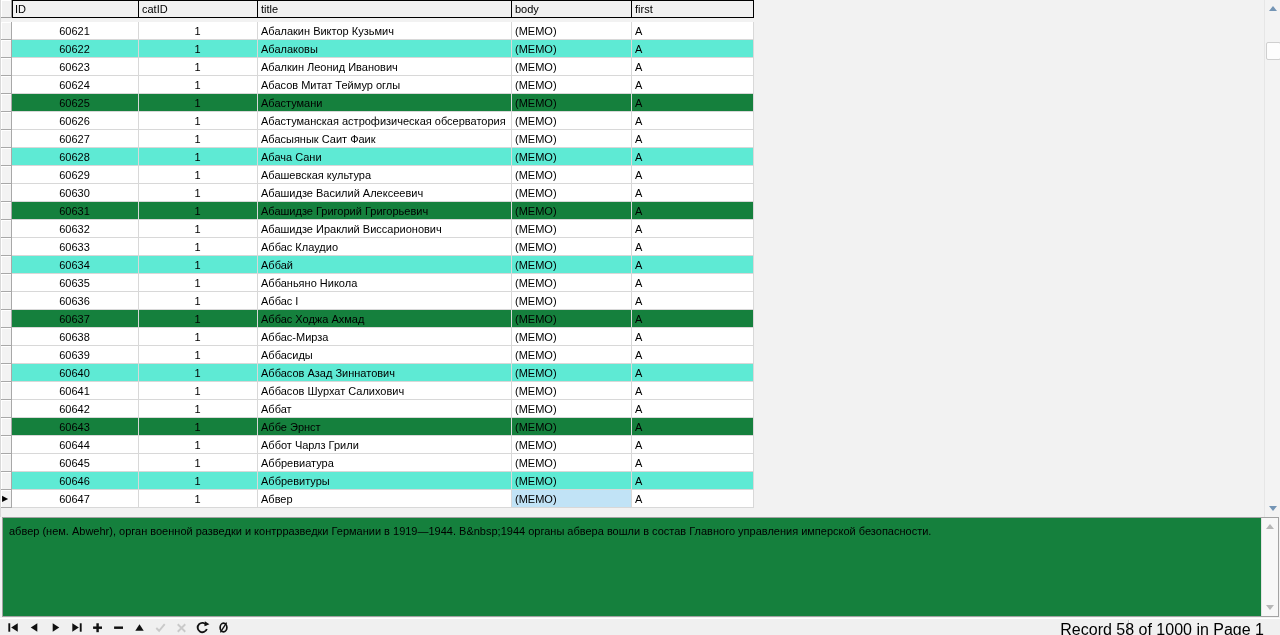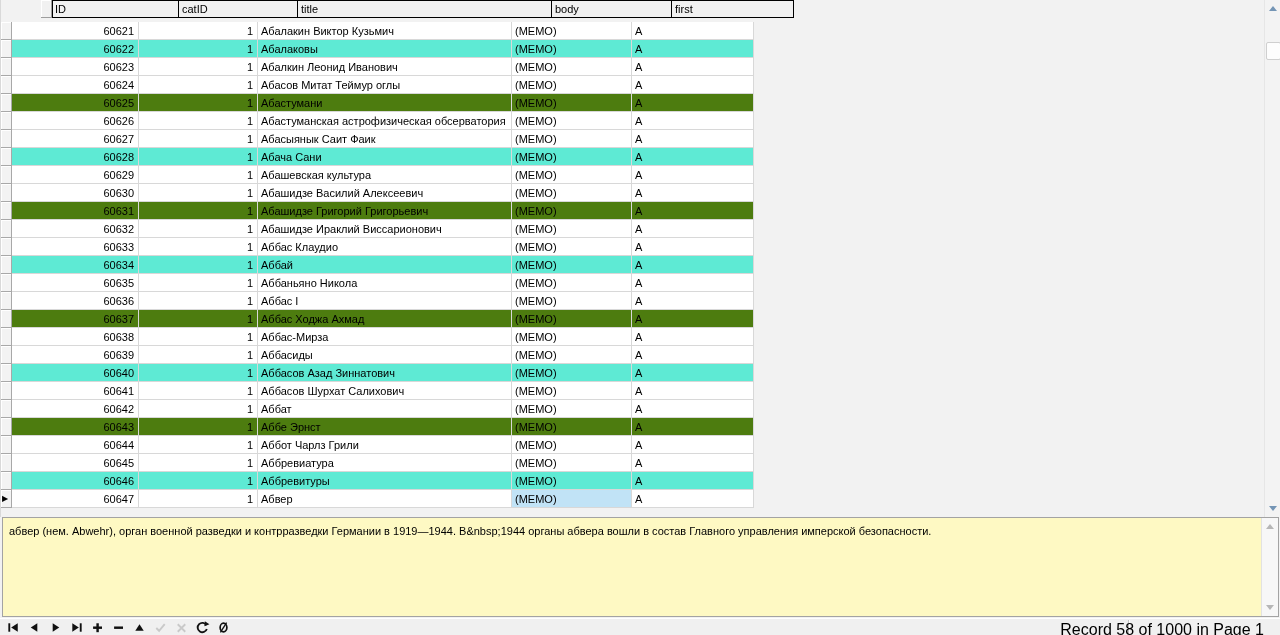--- a/index.html
+++ b/index.html
@@ -2,49 +2,49 @@
 <html><head>
 <meta charset="utf-8">
 <style>
   html,body{margin:0;padding:0;width:1280px;height:635px;overflow:hidden;
     font-family:"Liberation Sans","DejaVu Sans",sans-serif;background:#f2f2f2;}
   .app{position:relative;width:1280px;height:635px;background:#f2f2f2;font-size:11px;color:#000;}
 
   
   .grid-area{position:absolute;left:0;top:0;width:1263px;height:517px;background:#f2f2f2;border-left:1px solid #d9d9d9;box-sizing:border-box;}
   .grid-table{position:absolute;left:0;top:0;}
-  .hdr-row{display:flex;height:22px;padding-left:40px;}
+  .hdr-row{display:flex;height:22px;}
   .sel-hdr{width:11px;height:18px;box-sizing:border-box;background:#f1f1f1;
     border-right:1px solid #9e9e9e;border-bottom:1px solid #9e9e9e;box-shadow:inset 1px 1px 0 #fff;}
   .hdr-cells{display:flex;height:18px;background:#f1f1f1;outline:1px solid #000;outline-offset:-1px;}
   .hcell{box-sizing:border-box;height:18px;line-height:16px;padding:1px 3px 0 3px;border-right:1px solid #000;
     overflow:hidden;white-space:nowrap;}
   .hcell:last-child{border-right:1px solid #c2410c;}
   .w-id{width:127px}.w-cat{width:119px}.w-title{width:254px}.w-body{width:120px}.w-first{width:122px}
 
   .grid-row{display:flex;height:18px;}
   .sel-cell{width:11px;height:18px;box-sizing:border-box;background:#f3f3f3;position:relative;
     border-right:1px solid #a8a8a8;border-bottom:1px solid #a8a8a8;box-shadow:inset 1px 1px 0 #fff;}
   .row-arrow{position:absolute;left:1px;top:4px;font-size:8px;line-height:9px;color:#000;}
   .cell{box-sizing:border-box;height:18px;line-height:16px;padding:1px 4px 0 3px;background:#fff;
     border-right:1px solid #d8d8d8;border-bottom:1px solid #d8d8d8;overflow:hidden;white-space:nowrap;}
-  .cell.num{text-align:right;}
+  .cell.num{text-align:center;}
   .grid-row.bg-blue .cell{background:#5eead4;}
-  .grid-row.bg-gray .cell{background:#4d7c0f;}
+  .grid-row.bg-gray .cell{background:#15803d;}
   .cell.selected-cell{background:#c1e3f6 !important;}
 
   
   .vscroll{position:absolute;top:0;left:1263px;width:17px;height:517px;background:#f3f3f3;border-left:1px solid #e6e6e6;box-sizing:border-box;}
   .sb-arrow{position:absolute;left:0;width:16px;height:17px;display:flex;align-items:center;justify-content:center;}
   .tri-up{width:0;height:0;border-left:4px solid transparent;border-right:4px solid transparent;border-bottom:5px solid #7495b5;}
   .tri-down{width:0;height:0;border-left:4px solid transparent;border-right:4px solid transparent;border-top:5px solid #7495b5;}
   .sb-thumb{position:absolute;left:1px;top:42px;width:13px;height:16px;background:#fdfdfd;border:1px solid #cfcfcf;border-radius:2px;}
 
   
-  .memo-panel{position:absolute;left:2px;top:517px;width:1277px;height:100px;background:#fef9c3;
+  .memo-panel{position:absolute;left:2px;top:517px;width:1277px;height:100px;background:#15803d;
     border:1px solid #a3a3a3;box-sizing:border-box;}
   .memo-text{position:absolute;left:6px;top:6px;right:24px;line-height:14px;}
   .memo-scroll{position:absolute;right:0;top:0;width:17px;height:98px;background:#f7f7f7;border-left:1px solid #e2e2e2;box-sizing:border-box;}
   .tri-up.dis{border-bottom-color:#b6b6b6;}
   .tri-down.dis{border-top-color:#b6b6b6;}
 
   
   .bottom-bar{position:absolute;left:0;top:618px;width:1280px;height:17px;background:#f0f0f0;border-top:1px solid #fff;box-sizing:border-box;}
   .navigator{position:absolute;left:6px;top:0;display:flex;gap:6px;align-items:center;height:16px;}
   .nav-btn{width:15px;height:15px;display:flex;align-items:center;justify-content:center;color:#111;}

